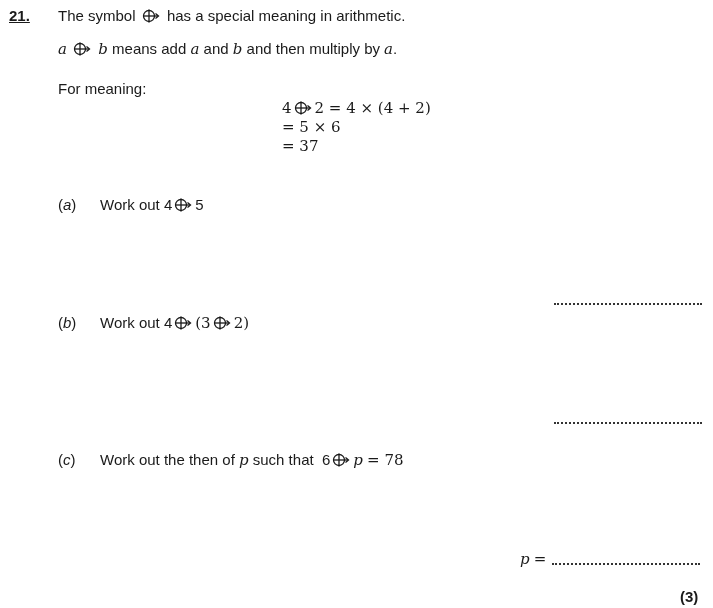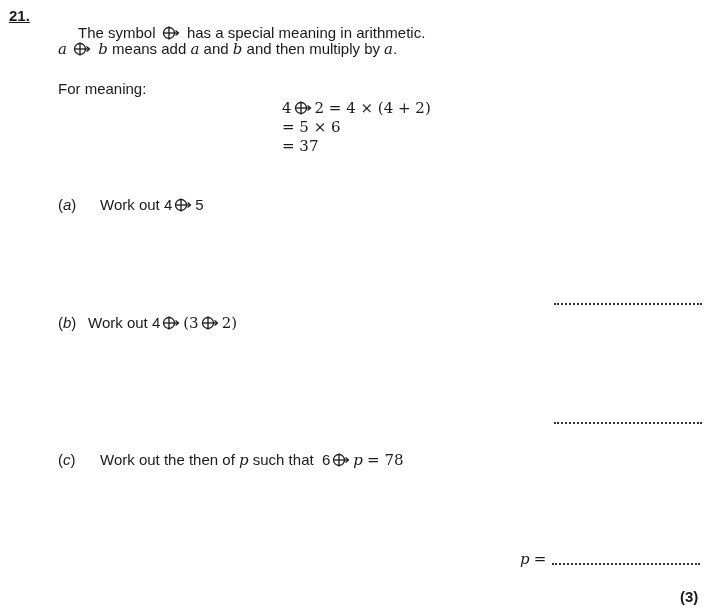--- a/index.html
+++ b/index.html
@@ -34,21 +34,21 @@
       height: 0;
       border-bottom: 2px dotted #333;
     }
     .marks { font-weight: bold; font-size: 15px; }
   </style>
 </head>
 <body>
 
 <div class="abs qnum" style="left:9px; top:7px;">21.</div>
 
-<div class="abs" style="left:58px; top:24px;margin-left:20px;">
+<div class="abs" style="left:58px; top:7px;">
   <span>The symbol</span>
   <svg class="sym" viewBox="0 0 19 14">
       <circle cx="7" cy="7" r="5.5" fill="none" stroke="#1a1a1a" stroke-width="1.3"></circle>
       <line x1="1" y1="7" x2="16" y2="7" stroke="#1a1a1a" stroke-width="1.3"></line>
       <line x1="7" y1="0.5" x2="7" y2="13.5" stroke="#1a1a1a" stroke-width="1.3"></line>
       <polyline points="13.5,4.5 16.5,7 13.5,9.5" fill="none" stroke="#1a1a1a" stroke-width="1.3"></polyline>
     </svg>
   <span>has a special meaning in arithmetic.</span>
 </div>
 
@@ -86,21 +86,21 @@
   <span>Work out 4</span><svg class="sym" viewBox="0 0 19 14">
       <circle cx="7" cy="7" r="5.5" fill="none" stroke="#1a1a1a" stroke-width="1.3"></circle>
       <line x1="1" y1="7" x2="16" y2="7" stroke="#1a1a1a" stroke-width="1.3"></line>
       <line x1="7" y1="0.5" x2="7" y2="13.5" stroke="#1a1a1a" stroke-width="1.3"></line>
       <polyline points="13.5,4.5 16.5,7 13.5,9.5" fill="none" stroke="#1a1a1a" stroke-width="1.3"></polyline>
     </svg><span>5</span>
 </div>
 <div class="dots" style="left:554px; top:303px; width:148px;"></div>
 
 <div class="abs part-label" style="left:58px; top:314px;">(<i>b</i>)</div>
-<div class="abs" style="left:88px; top:314px;">
+<div class="abs" style="left:100px; top:314px;">
   <span>Work out 4</span><svg class="sym" viewBox="0 0 19 14">
       <circle cx="7" cy="7" r="5.5" fill="none" stroke="#1a1a1a" stroke-width="1.3"></circle>
       <line x1="1" y1="7" x2="16" y2="7" stroke="#1a1a1a" stroke-width="1.3"></line>
       <line x1="7" y1="0.5" x2="7" y2="13.5" stroke="#1a1a1a" stroke-width="1.3"></line>
       <polyline points="13.5,4.5 16.5,7 13.5,9.5" fill="none" stroke="#1a1a1a" stroke-width="1.3"></polyline>
     </svg><span class="math">(3</span><svg class="sym" viewBox="0 0 19 14">
       <circle cx="7" cy="7" r="5.5" fill="none" stroke="#1a1a1a" stroke-width="1.3"></circle>
       <line x1="1" y1="7" x2="16" y2="7" stroke="#1a1a1a" stroke-width="1.3"></line>
       <line x1="7" y1="0.5" x2="7" y2="13.5" stroke="#1a1a1a" stroke-width="1.3"></line>
       <polyline points="13.5,4.5 16.5,7 13.5,9.5" fill="none" stroke="#1a1a1a" stroke-width="1.3"></polyline>

